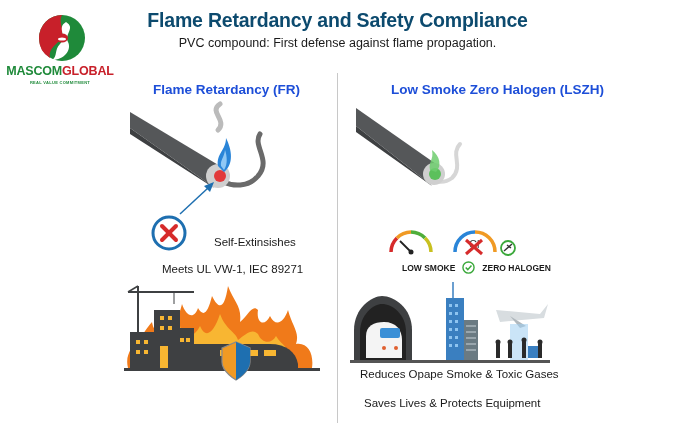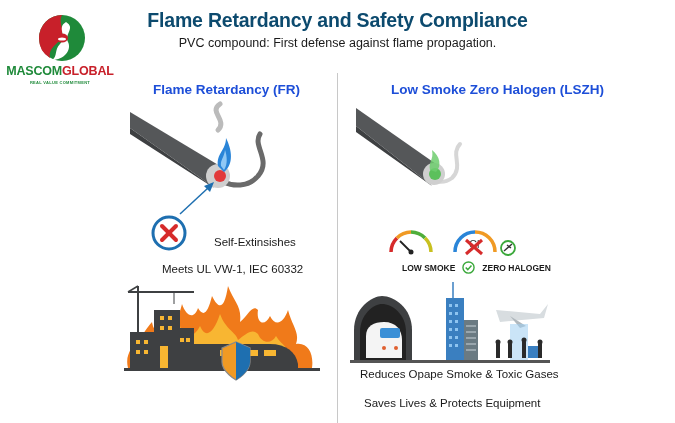--- a/index.html
+++ b/index.html
@@ -74,21 +74,21 @@
   <line x1="2" y1="34" x2="30" y2="8" stroke="#1e6fb0" stroke-width="1.5"></line>
   <polygon points="36,2 26,6 32,12" fill="#1e6fb0"></polygon>
 </svg>
 
 <svg class="illus" style="left:150px;top:214px;" width="38" height="38" viewBox="0 0 38 38">
   <circle cx="19" cy="19" r="16" fill="#ffffff" stroke="#1e6fb0" stroke-width="3"></circle>
   <line x1="12" y1="12" x2="26" y2="26" stroke="#d62b2b" stroke-width="4" stroke-linecap="round"></line>
   <line x1="26" y1="12" x2="12" y2="26" stroke="#d62b2b" stroke-width="4" stroke-linecap="round"></line>
 </svg>
 <div class="caption self-ext">Self-Extinsishes</div>
-<div class="caption standards">Meets UL VW-1, IEC 60332</div>
+<div class="caption standards">Meets UL VW-1, IEC 89271</div>
 
 <svg class="illus" style="left:124px;top:282px;" width="196" height="100" viewBox="0 0 196 100">
   <path d="M4 86 C0 70 12 66 10 52 C18 60 20 48 28 40 C30 52 36 50 40 34 C46 46 54 40 58 22 C62 34 70 38 74 26 C80 36 84 30 88 14 C94 26 100 30 104 4 C110 20 118 24 116 40 C124 34 128 22 134 28 C132 40 140 46 146 34 C152 46 160 40 164 28 C168 44 176 50 172 62 C184 60 190 72 188 86 Z" fill="#f07a1a"></path>
   <path d="M14 86 C12 74 20 70 22 62 C28 70 34 62 38 54 C44 66 50 58 56 44 C60 58 70 56 76 44 C82 58 90 50 96 32 C102 48 112 50 114 58 C122 52 128 46 134 52 C138 62 148 62 152 54 C158 64 168 66 170 86 Z" fill="#f8b632"></path>
   <line x1="14" y1="4" x2="14" y2="52" stroke="#3e4042" stroke-width="2"></line>
   <line x1="4" y1="10" x2="70" y2="10" stroke="#3e4042" stroke-width="2"></line>
   <line x1="14" y1="4" x2="4" y2="10" stroke="#3e4042" stroke-width="1.5"></line>
   <line x1="50" y1="10" x2="50" y2="22" stroke="#3e4042" stroke-width="1"></line>
   <rect x="30" y="28" width="26" height="58" fill="#3e4042"></rect>
   <rect x="6" y="50" width="58" height="36" fill="#3e4042"></rect>

